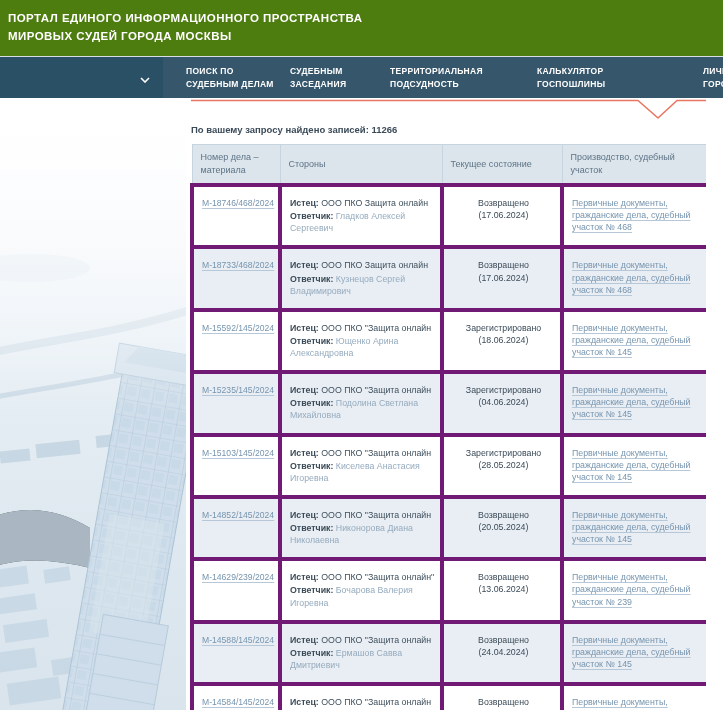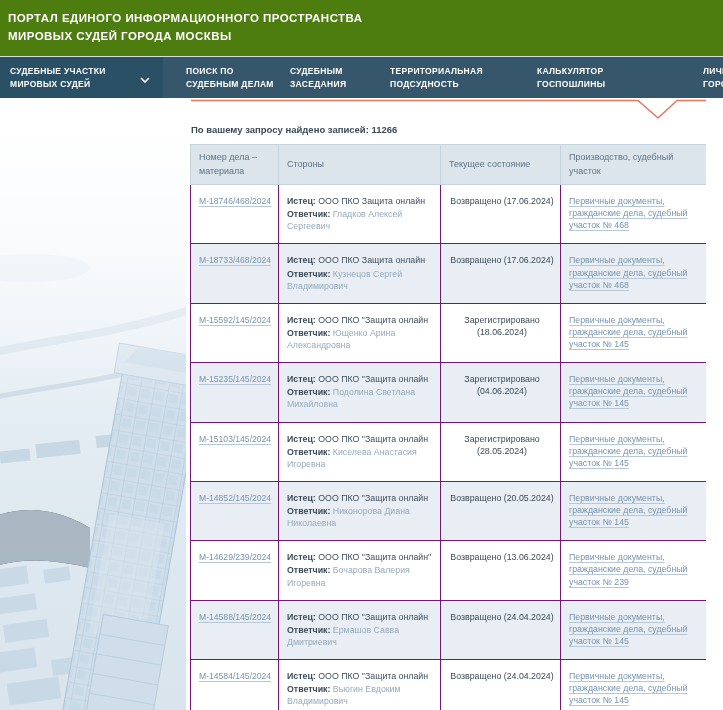--- a/index.html
+++ b/index.html
@@ -52,21 +52,21 @@
     border-collapse:collapse;table-layout:fixed;width:520px;margin:9px 0 0 4px;
   }
   .case-table col.c1{width:88px;} .case-table col.c2{width:162px;}
   .case-table col.c3{width:120px;} .case-table col.c4{width:150px;}
   .case-table th{
     background:#dce5ec;border:1px solid #c6d4df;color:#5d7386;
     font-weight:400;font-size:9px;text-align:left;vertical-align:middle;
     padding:6px 8px;height:40px;box-sizing:border-box;line-height:1.45;
   }
   .case-table td{
-    border:1px solid #701a75;font-size:8.8px;line-height:1.38;
+    border:4px solid #701a75;font-size:8.8px;line-height:1.38;
     padding:10px 5px 10px 8px;vertical-align:top;height:54px;
     box-sizing:border-box;color:#3b4b58;background:#ffffff;
   }
   .case-table tbody tr:nth-child(even) td{background:#e9eef4;}
   .case-link{
     color:#7694ae;font-size:8.6px;white-space:nowrap;cursor:pointer;
     text-decoration:underline;text-decoration-thickness:1px;
     text-decoration-color:#b6c8d8;text-underline-offset:2px;
   }
   .party-line{margin:0 0 1px 0;}
@@ -85,24 +85,20 @@
 
 <div class="site-header">
   <div class="site-title">
     <div>ПОРТАЛ ЕДИНОГО ИНФОРМАЦИОННОГО ПРОСТРАНСТВА</div>
     <div>МИРОВЫХ СУДЕЙ ГОРОДА МОСКВЫ</div>
   </div>
 </div>
 
 <div class="navbar">
   <div class="nav-item nav-first">
-    <span>
-      <div>СУДЕБНЫЕ УЧАСТКИ</div>
-      <div>МИРОВЫХ СУДЕЙ</div>
-    </span>
     <span class="chev">
       <svg width="10" height="6" viewBox="0 0 10 6">
           <path d="M1 1 L5 5 L9 1" stroke="#ffffff" stroke-width="1.6" fill="none"></path>
         </svg>
     </span>
   </div>
   <div class="nav-item ni-1">
     <span>
       <div>ПОИСК ПО</div>
       <div>СУДЕБНЫМ ДЕЛАМ</div>

